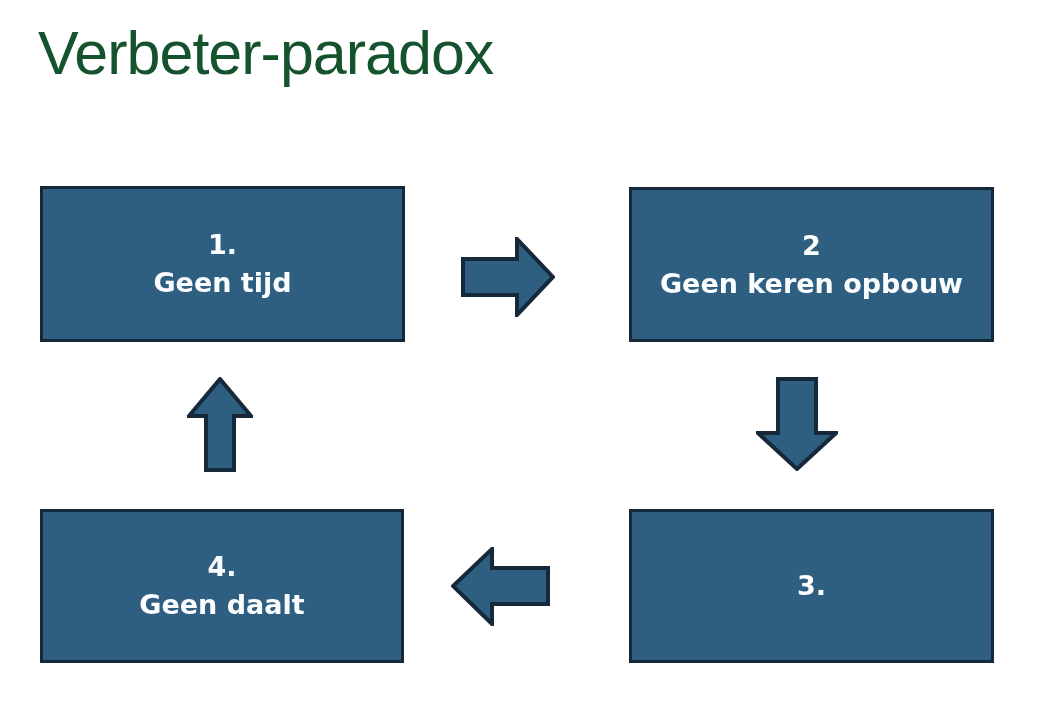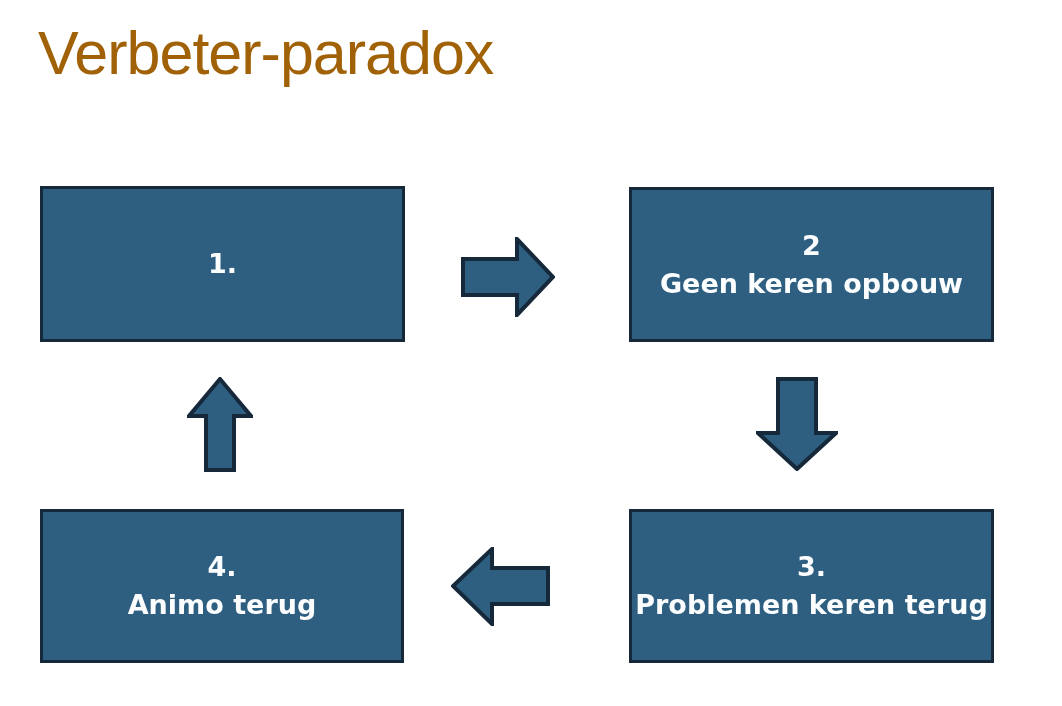--- a/index.html
+++ b/index.html
@@ -16,21 +16,21 @@
     font-family: "Liberation Sans", sans-serif;
   }
   .title {
     position: absolute;
     left: 38px;
     top: 18px;
     margin: 0;
     font-size: 61px;
     font-weight: 400;
     letter-spacing: -1px;
-    color: #a16207;
+    color: #14532d;
     font-family: "Liberation Sans", sans-serif;
     white-space: nowrap;
   }
   .node {
     position: absolute;
     box-sizing: border-box;
     background: #2E5F80;
     border: 3px solid #16293B;
     color: #FBFDFE;
     display: flex;
@@ -64,35 +64,35 @@
 </style>
 </head>
 <body>
 
 <div class="slide">
 
   <h1 class="title">Verbeter-paradox</h1>
 
   <div class="node node-1">
     <div>1.</div>
+    <div>Geen tijd</div>
   </div>
 
   <div class="node node-2">
     <div>2</div>
     <div>Geen keren opbouw</div>
   </div>
 
   <div class="node node-3">
     <div>3.</div>
-    <div>Problemen keren terug</div>
   </div>
 
   <div class="node node-4">
     <div>4.</div>
-    <div>Animo terug</div>
+    <div>Geen daalt</div>
   </div>
 
   <svg class="arrow arrow-right" width="94" height="80" viewBox="0 0 94 80" aria-hidden="true">
     <polygon points="2,22 56,22 56,2 92,40 56,78 56,58 2,58"></polygon>
   </svg>
 
   <svg class="arrow arrow-down" width="82" height="94" viewBox="0 0 82 94" aria-hidden="true">
     <polygon points="22,2 60,2 60,56 80,56 41,92 2,56 22,56"></polygon>
   </svg>
 

